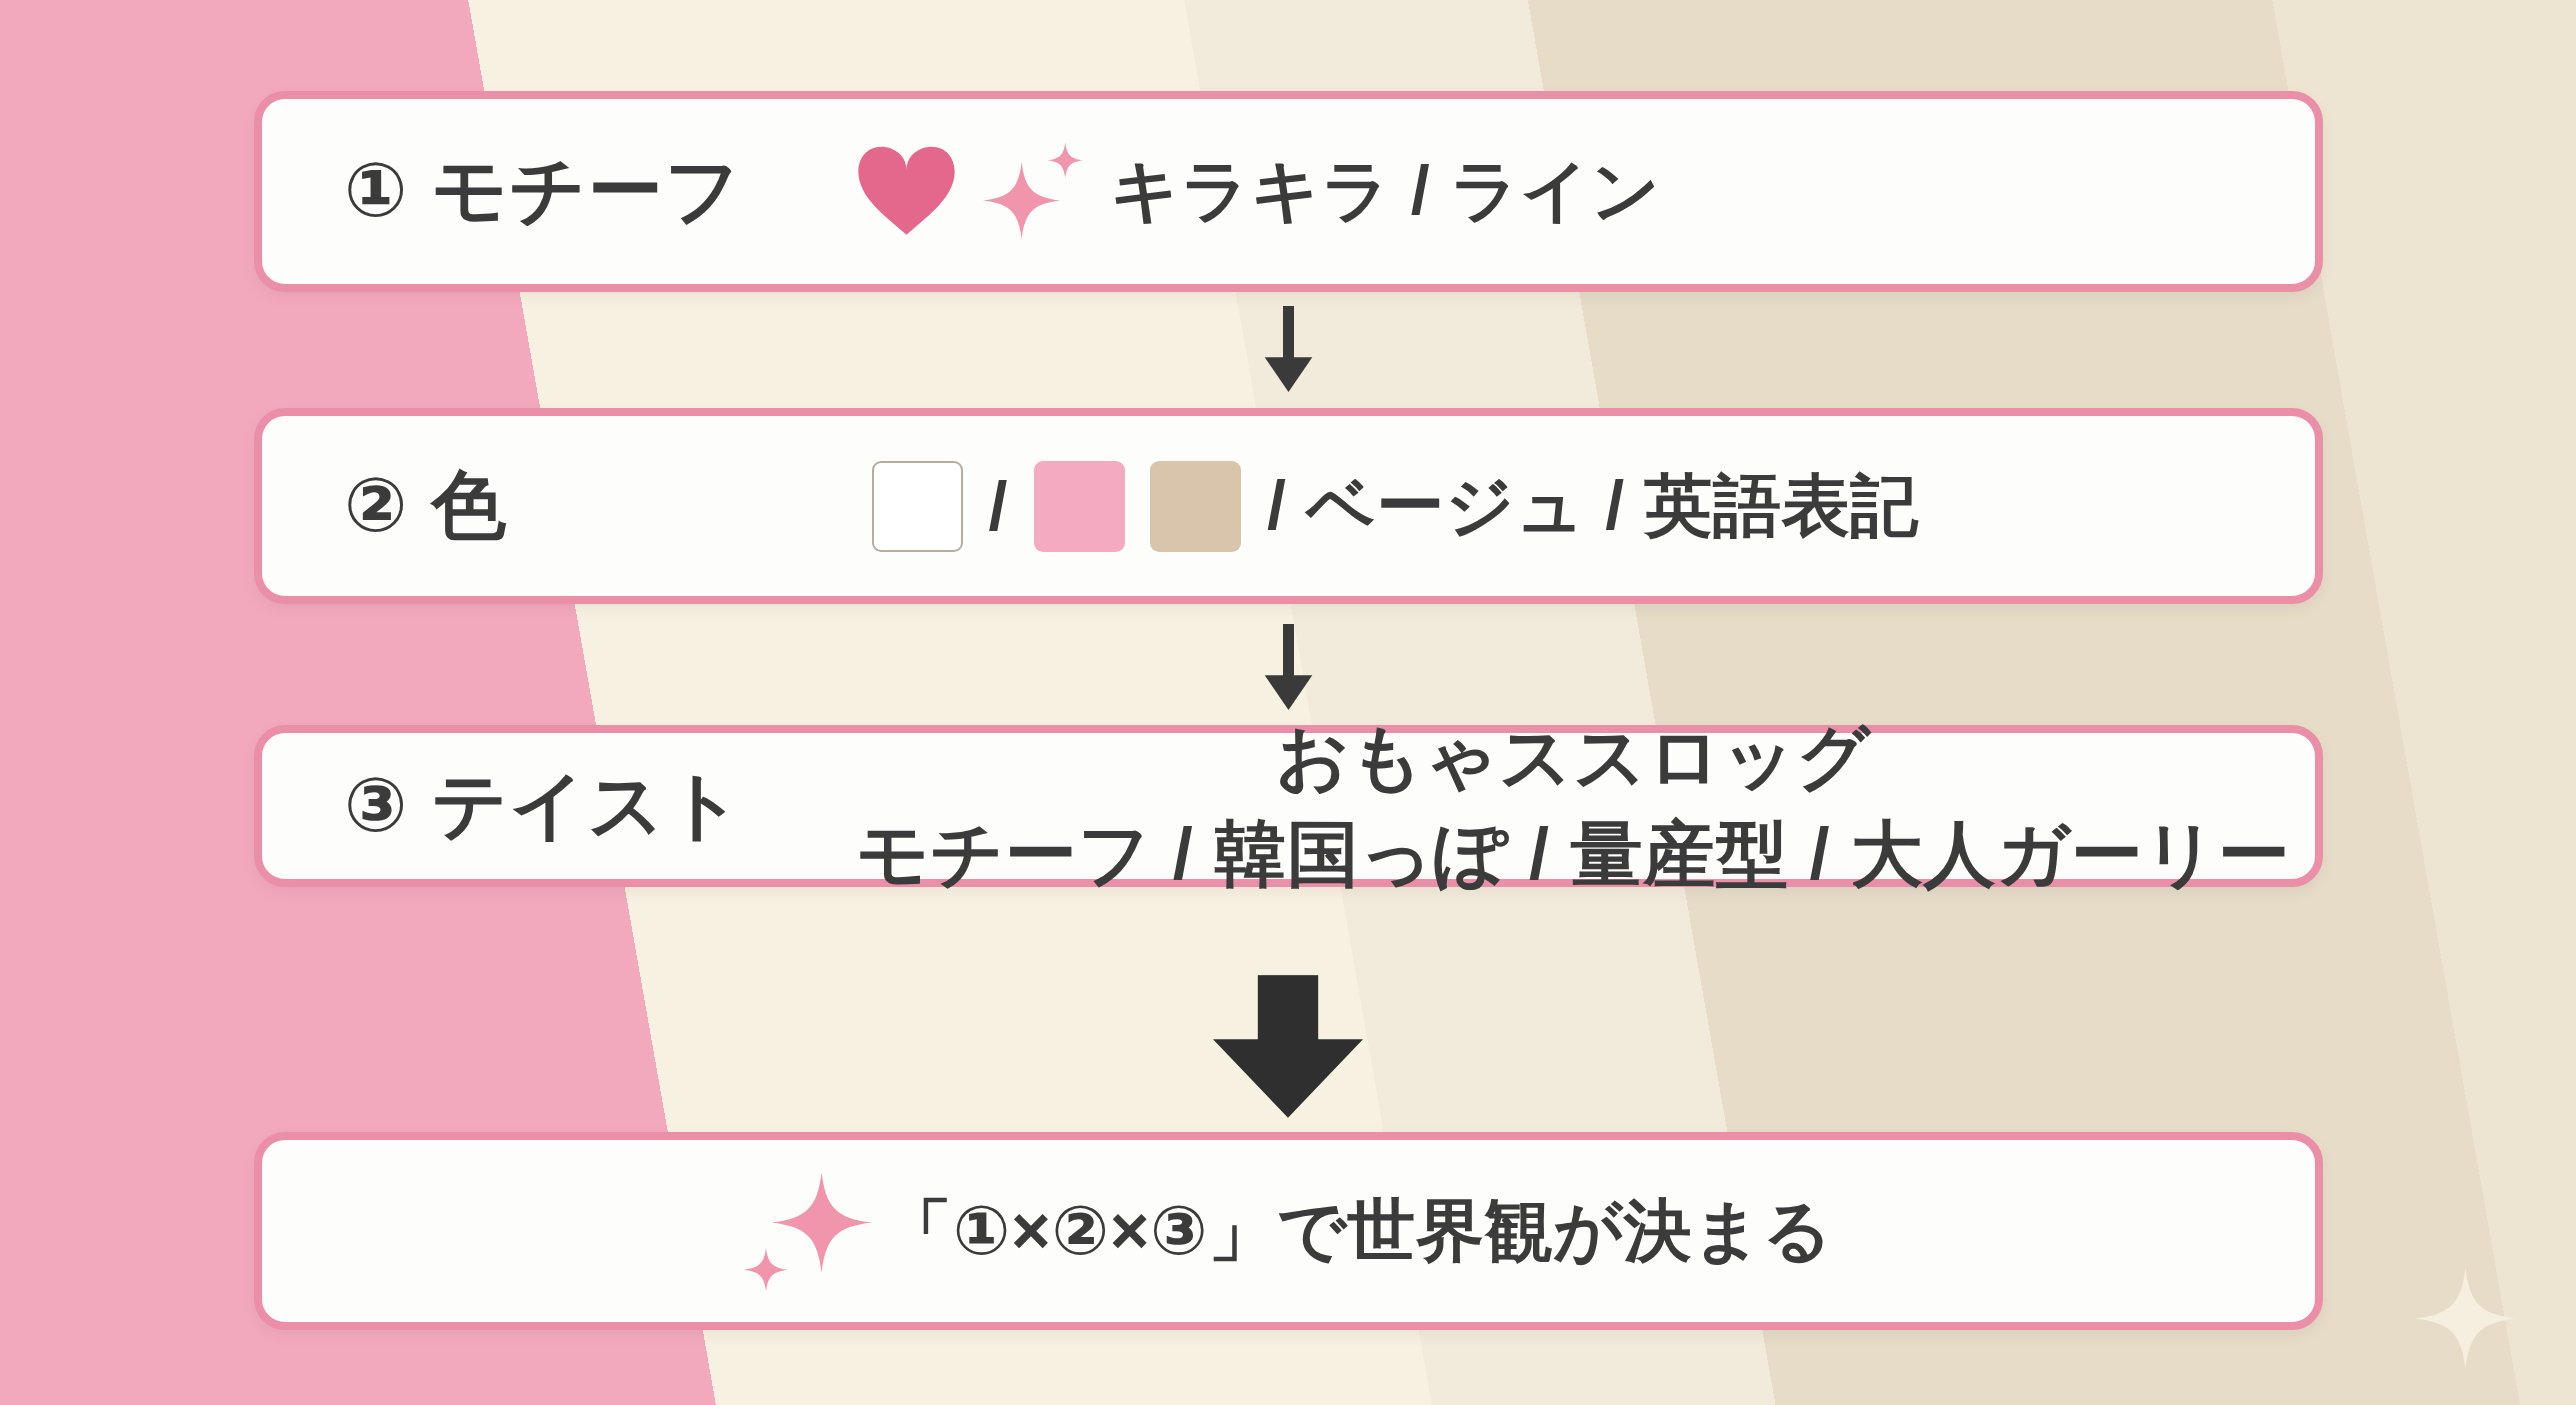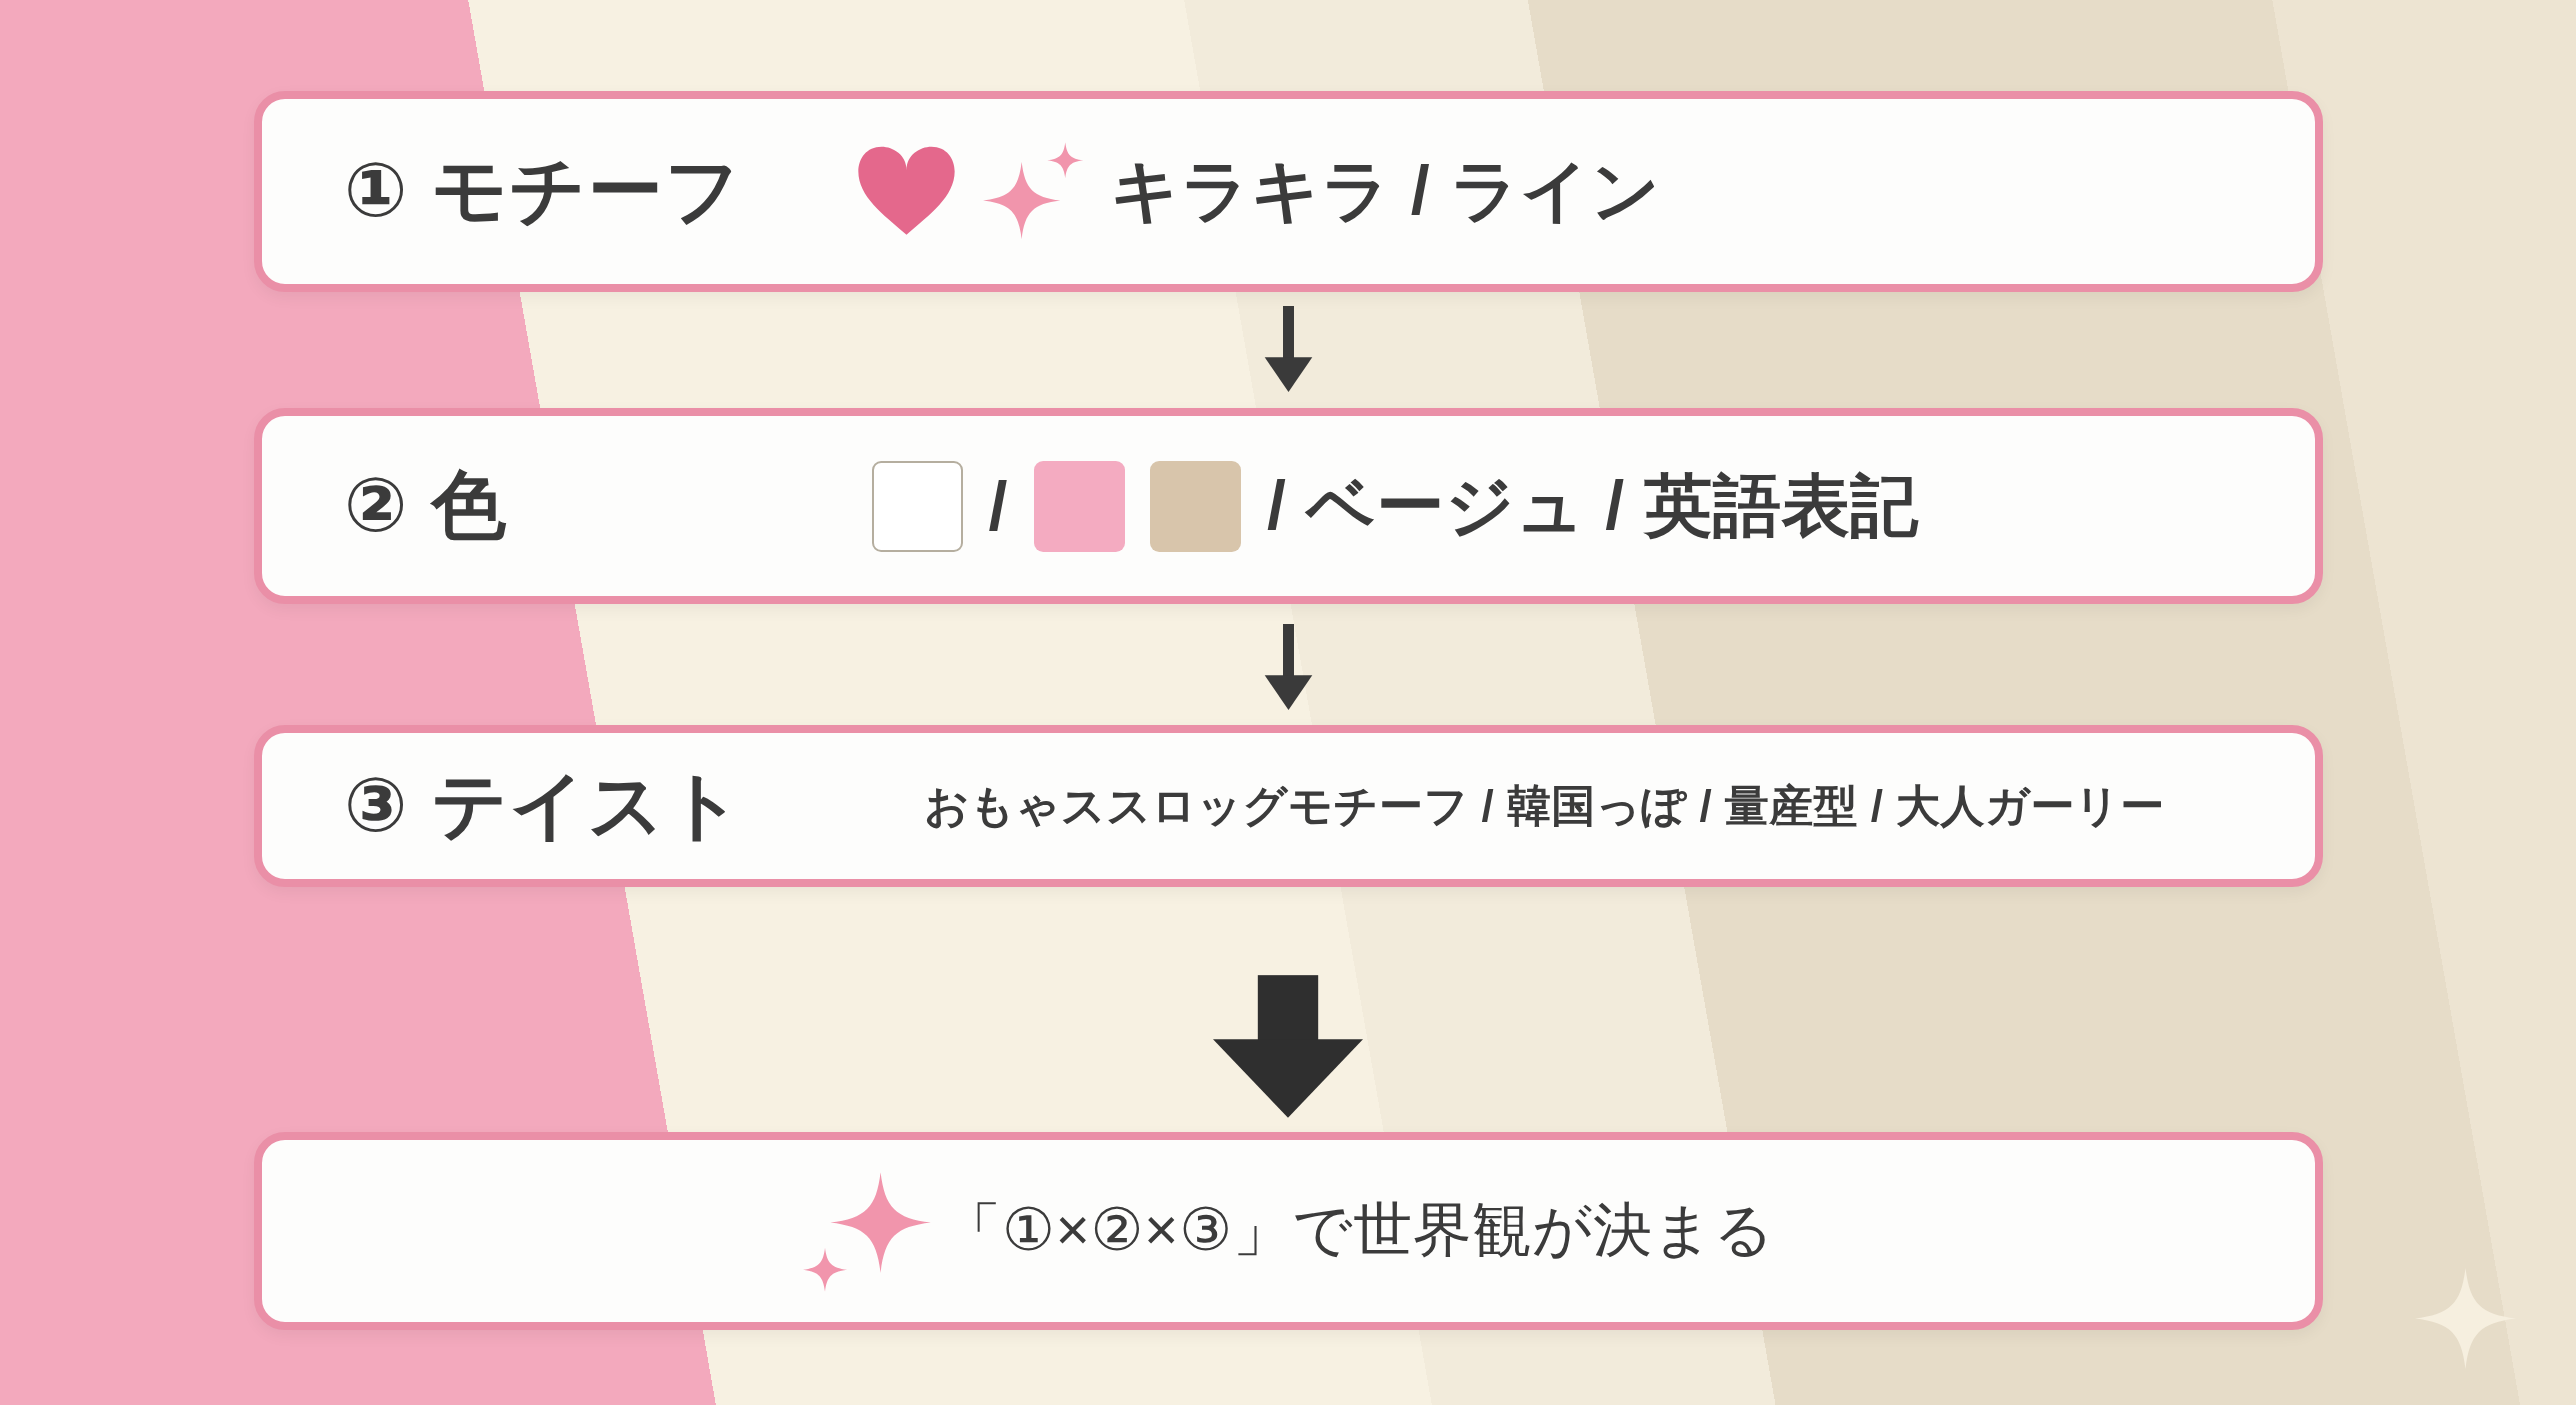--- a/index.html
+++ b/index.html
@@ -55,24 +55,24 @@
     gap: 25.6px;
     font-size: 68px;
     font-weight: 700;
     color: var(--text-dark, #3b3b3b);
     white-space: nowrap;
     letter-spacing: 0.01em;
   }
   .content-col {
     flex: 1;
     display: flex;
-    flex-direction: row;
+    flex-direction: column;
     align-items: center;
     justify-content: center;
-    font-size: 44px;
+    font-size: 72px;
     line-height: 1.35;
     font-weight: 700;
     color: var(--text-dark, #3b3b3b);
     white-space: nowrap;
     letter-spacing: 0.01em;
   }
   .heart-icon {
     width: 101px;
     height: 93px;
     fill: var(--heart-pink, #e4688c);
@@ -94,22 +94,22 @@
   .swatch-pink  { background: var(--swatch-pink, #f4abc1); }
   .swatch-beige { background: var(--swatch-beige, #d8c5ab); }
   .arrow-svg {
     position: absolute;
     fill: var(--arrow-color, #3a3a3a);
   }
   #arrow1 { left: 1259px; top: 306px; }
   #arrow2 { left: 1259px; top: 624px; }
   #arrow3 { left: 1213px; top: 975px; fill: var(--block-arrow-color, #2f2f2f); }
   .result-text {
-    font-size: 59px;
-    font-weight: 400;
+    font-size: 68px;
+    font-weight: 700;
     color: var(--text-dark, #3b3b3b);
     white-space: nowrap;
     letter-spacing: 0.01em;
     margin-left: 10px;
   }
   .bg-sparkle {
     position: absolute;
     left: 2415px;
     top: 1268px;
     color: var(--bg-sparkle, #f6efdf);

